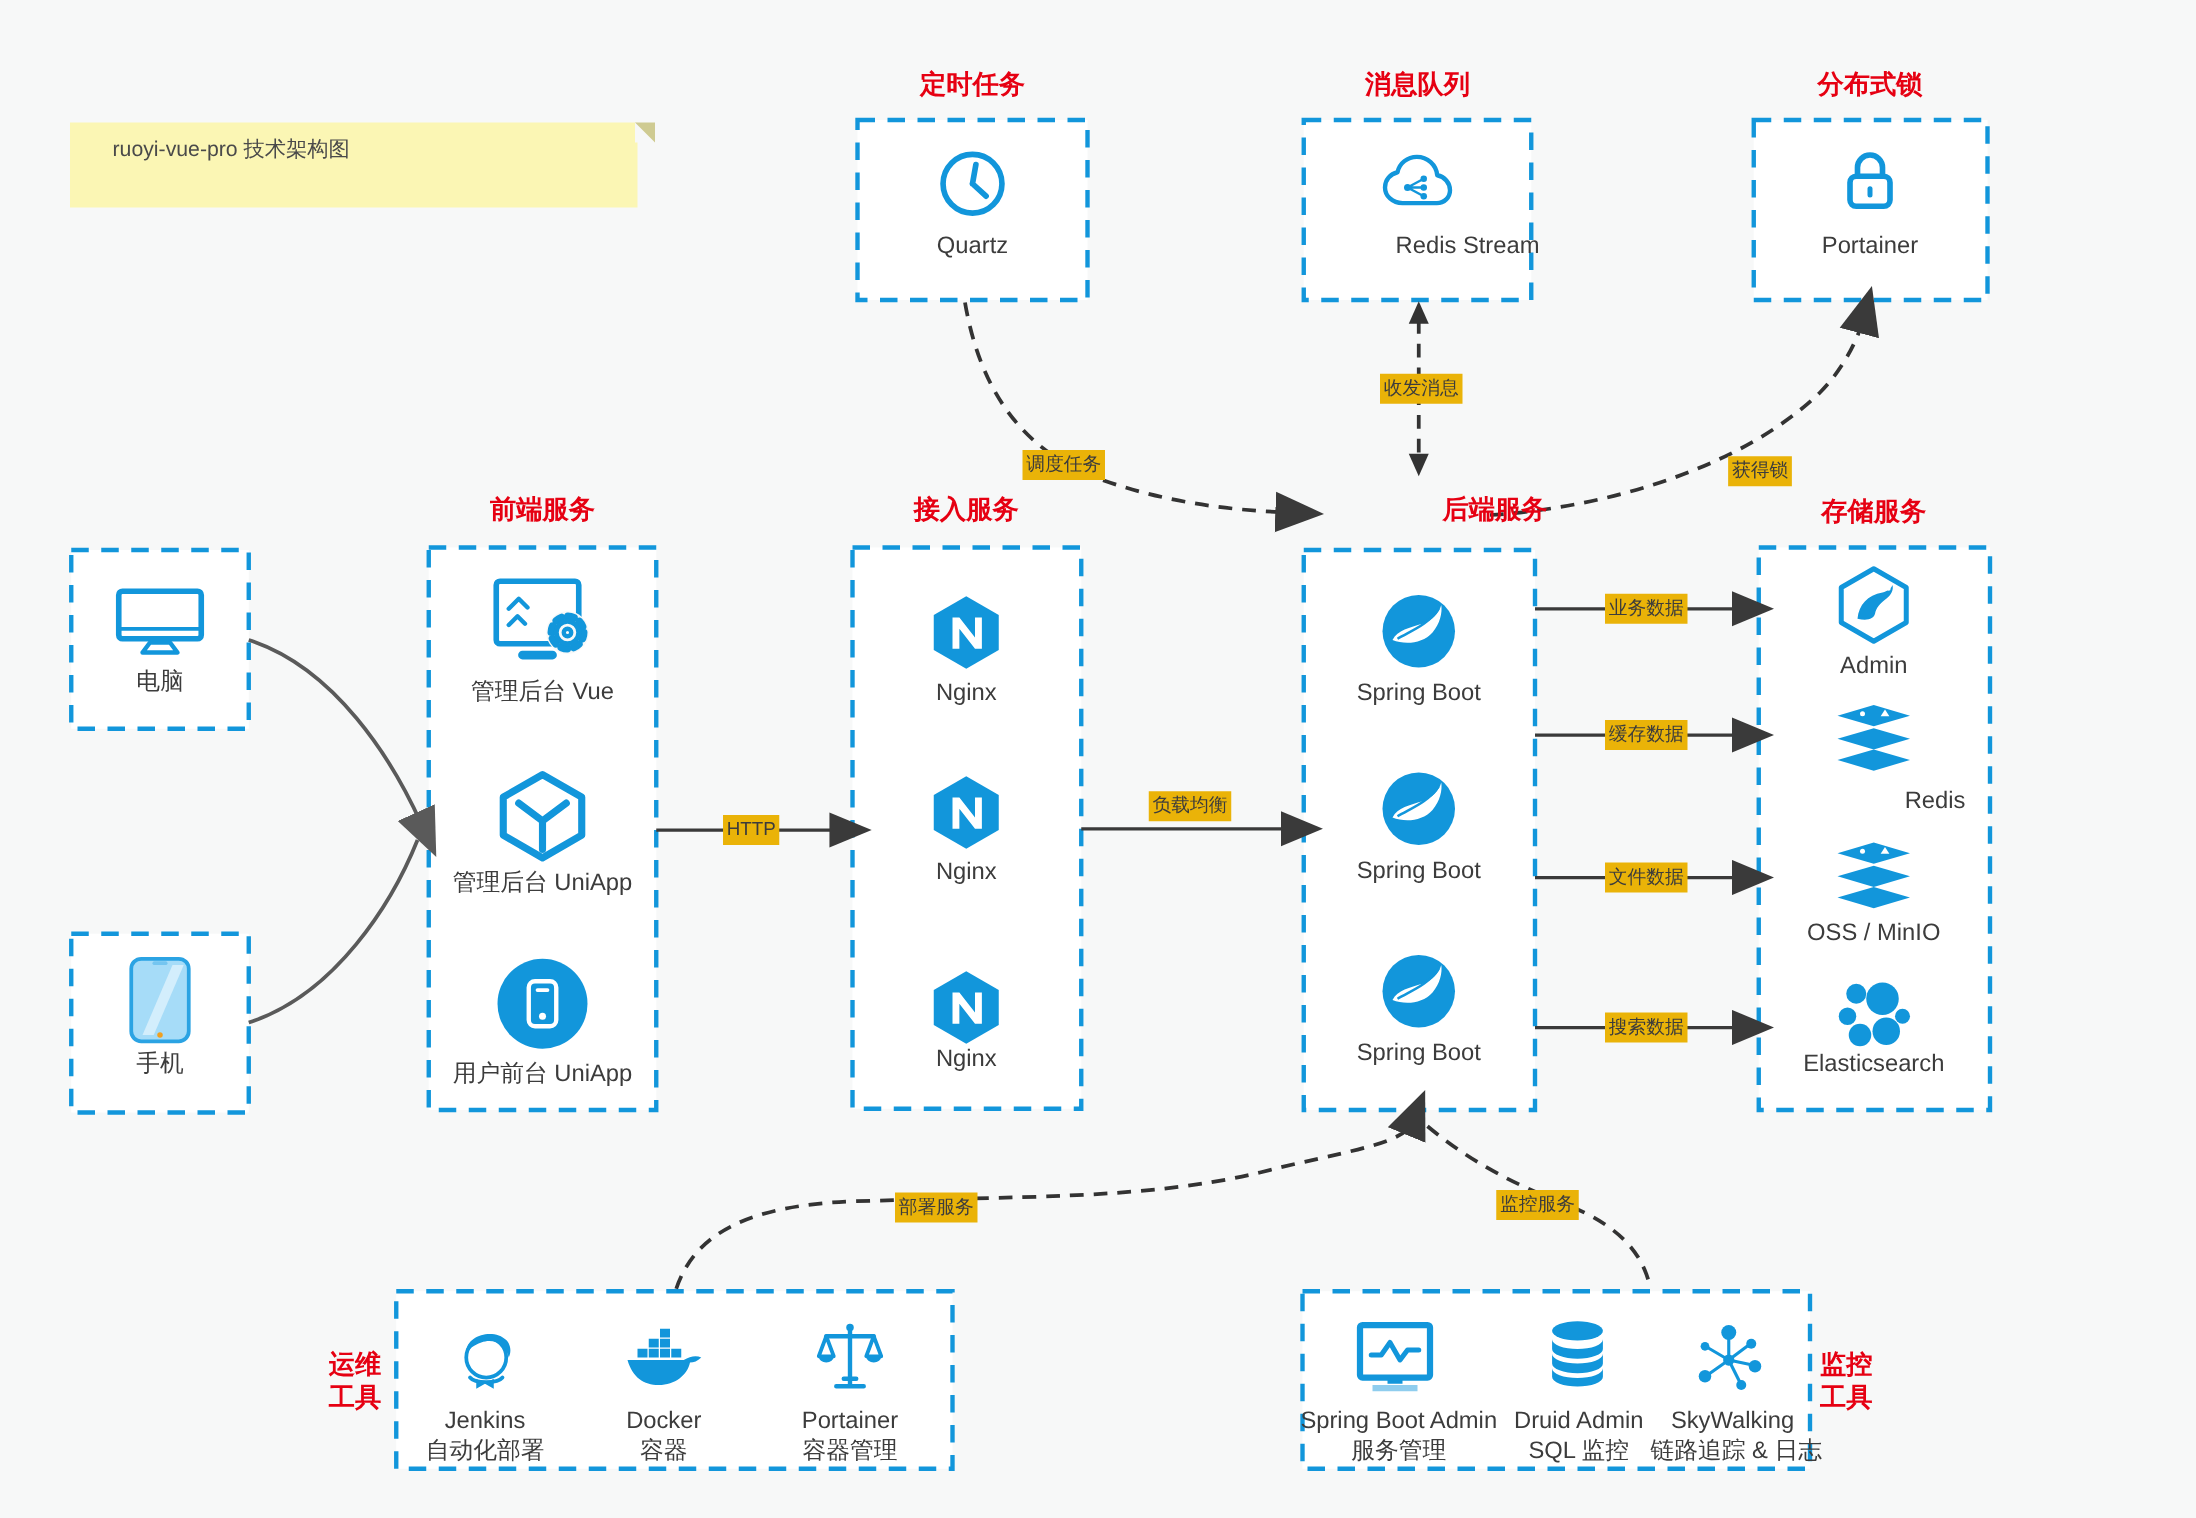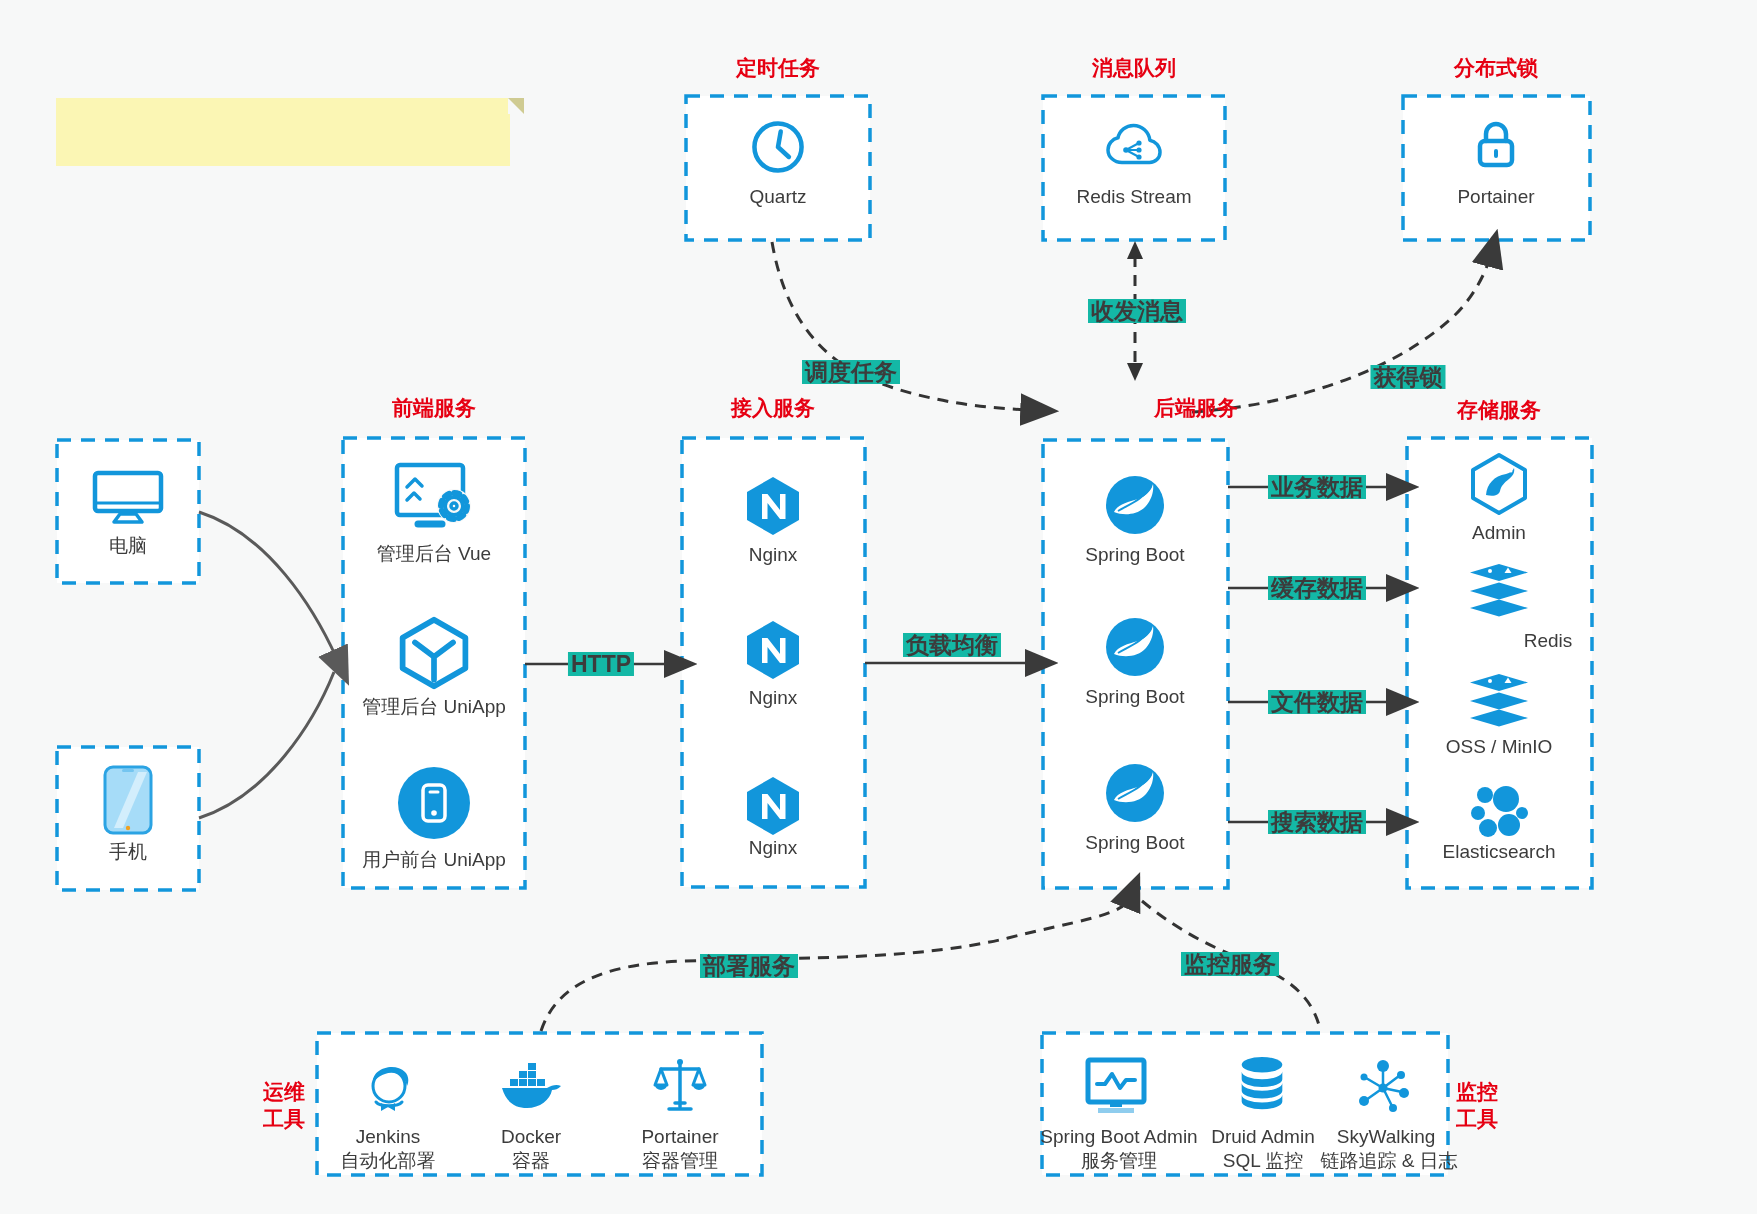--- a/index.html
+++ b/index.html
@@ -8,22 +8,22 @@
   #wires{position:absolute;left:0;top:0;}
   .note{position:absolute;left:56px;top:98px;width:454px;height:68px;background:#fbf6b4;
         padding:10px 0 0 34px;box-sizing:border-box;color:#4a4a4a;font-size:17px;line-height:24px;}
   .note::after{content:"";position:absolute;top:0;right:-14px;width:0;height:0;
         border-left:16px solid #cfcB92;border-top:16px solid #f7f8f8;transform:rotate(180deg);}
   .gtitle{position:absolute;transform:translateX(-50%);color:#e60012;font-size:21px;font-weight:bold;
           white-space:nowrap;line-height:24px;text-align:left;}
   .gtitle.two{line-height:27px;}
   .nlabel{position:absolute;transform:translateX(-50%);color:#3c3c3c;font-size:19px;line-height:25px;
           white-space:nowrap;}
-  .elabel{position:absolute;transform:translate(-50%,-50%);color:#3c3c3c;font-size:23px;line-height:22px;
-          white-space:nowrap;background:#14b8a6;padding:1px 3px;font-weight:bold;}
+  .elabel{position:absolute;transform:translate(-50%,-50%);color:#3c3c3c;font-size:15px;line-height:22px;
+          white-space:nowrap;background:#eab308;padding:1px 3px;}
   .ic{position:absolute;}
   .st{stroke:#1296db;fill:none;stroke-linecap:round;stroke-linejoin:round;}
   .fl{fill:#1296db;}
 </style>
 </head>
 <body>
 
 <div id="stage">
 
   <svg id="wires" width="1757" height="1214" viewBox="0 0 1757 1214">
@@ -71,40 +71,41 @@
       <path d="M541,1031 C556,986 600,964 684,961 C810,957 916,960 1008,938 C1070,922 1122,916 1129,899" marker-end="url(#m)"></path>
       <path d="M1142,901 C1184,936 1224,952 1254,964 C1298,982 1314,1004 1320,1029"></path>
     </g>
     <g fill="#333333">
       <polygon points="1127,259 1143,259 1135,241"></polygon>
       <polygon points="1127,363 1143,363 1135,381"></polygon>
     </g>
   </svg>
 
   <div class="note">
+    <div>ruoyi-vue-pro 技术架构图</div>
   </div>
 
   <div class="gtitle" style="left:778px;top:56px">定时任务</div>
   <div class="gtitle" style="left:1134px;top:56px">消息队列</div>
   <div class="gtitle" style="left:1496px;top:56px">分布式锁</div>
   <div class="gtitle" style="left:434px;top:396px">前端服务</div>
   <div class="gtitle" style="left:773px;top:396px">接入服务</div>
   <div class="gtitle" style="left:1196px;top:396px">后端服务</div>
   <div class="gtitle" style="left:1499px;top:398px">存储服务</div>
   <div class="gtitle two" style="left:284px;top:1078px">
     <div>运维</div>
     <div>工具</div>
   </div>
   <div class="gtitle two" style="left:1477px;top:1078px">
     <div>监控</div>
     <div>工具</div>
   </div>
 
   <span class="nlabel" style="left:778px;top:184px">Quartz</span>
-  <span class="nlabel" style="left:1134px;top:184px">Redis Stream</span>
+  <span class="nlabel" style="left:1174px;top:184px">Redis Stream</span>
   <span class="nlabel" style="left:1496px;top:184px">Portainer</span>
   <span class="nlabel" style="left:128px;top:533px">电脑</span>
   <span class="nlabel" style="left:128px;top:839px">手机</span>
 
   <span class="nlabel" style="left:434px;top:541px">管理后台 Vue</span>
   <span class="nlabel" style="left:434px;top:694px">管理后台 UniApp</span>
   <span class="nlabel" style="left:434px;top:847px">用户前台 UniApp</span>
 
   <span class="nlabel" style="left:773px;top:542px">Nginx</span>
   <span class="nlabel" style="left:773px;top:685px">Nginx</span>

